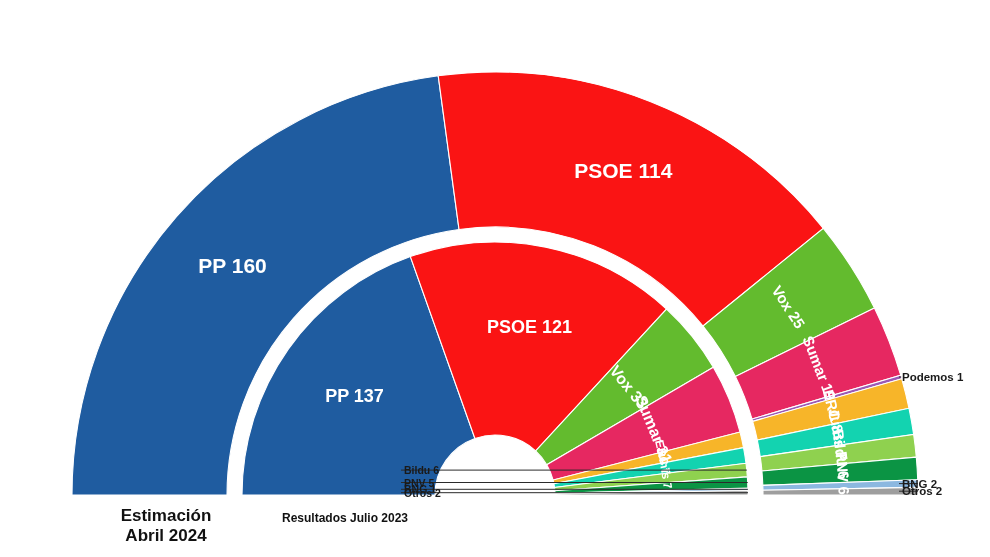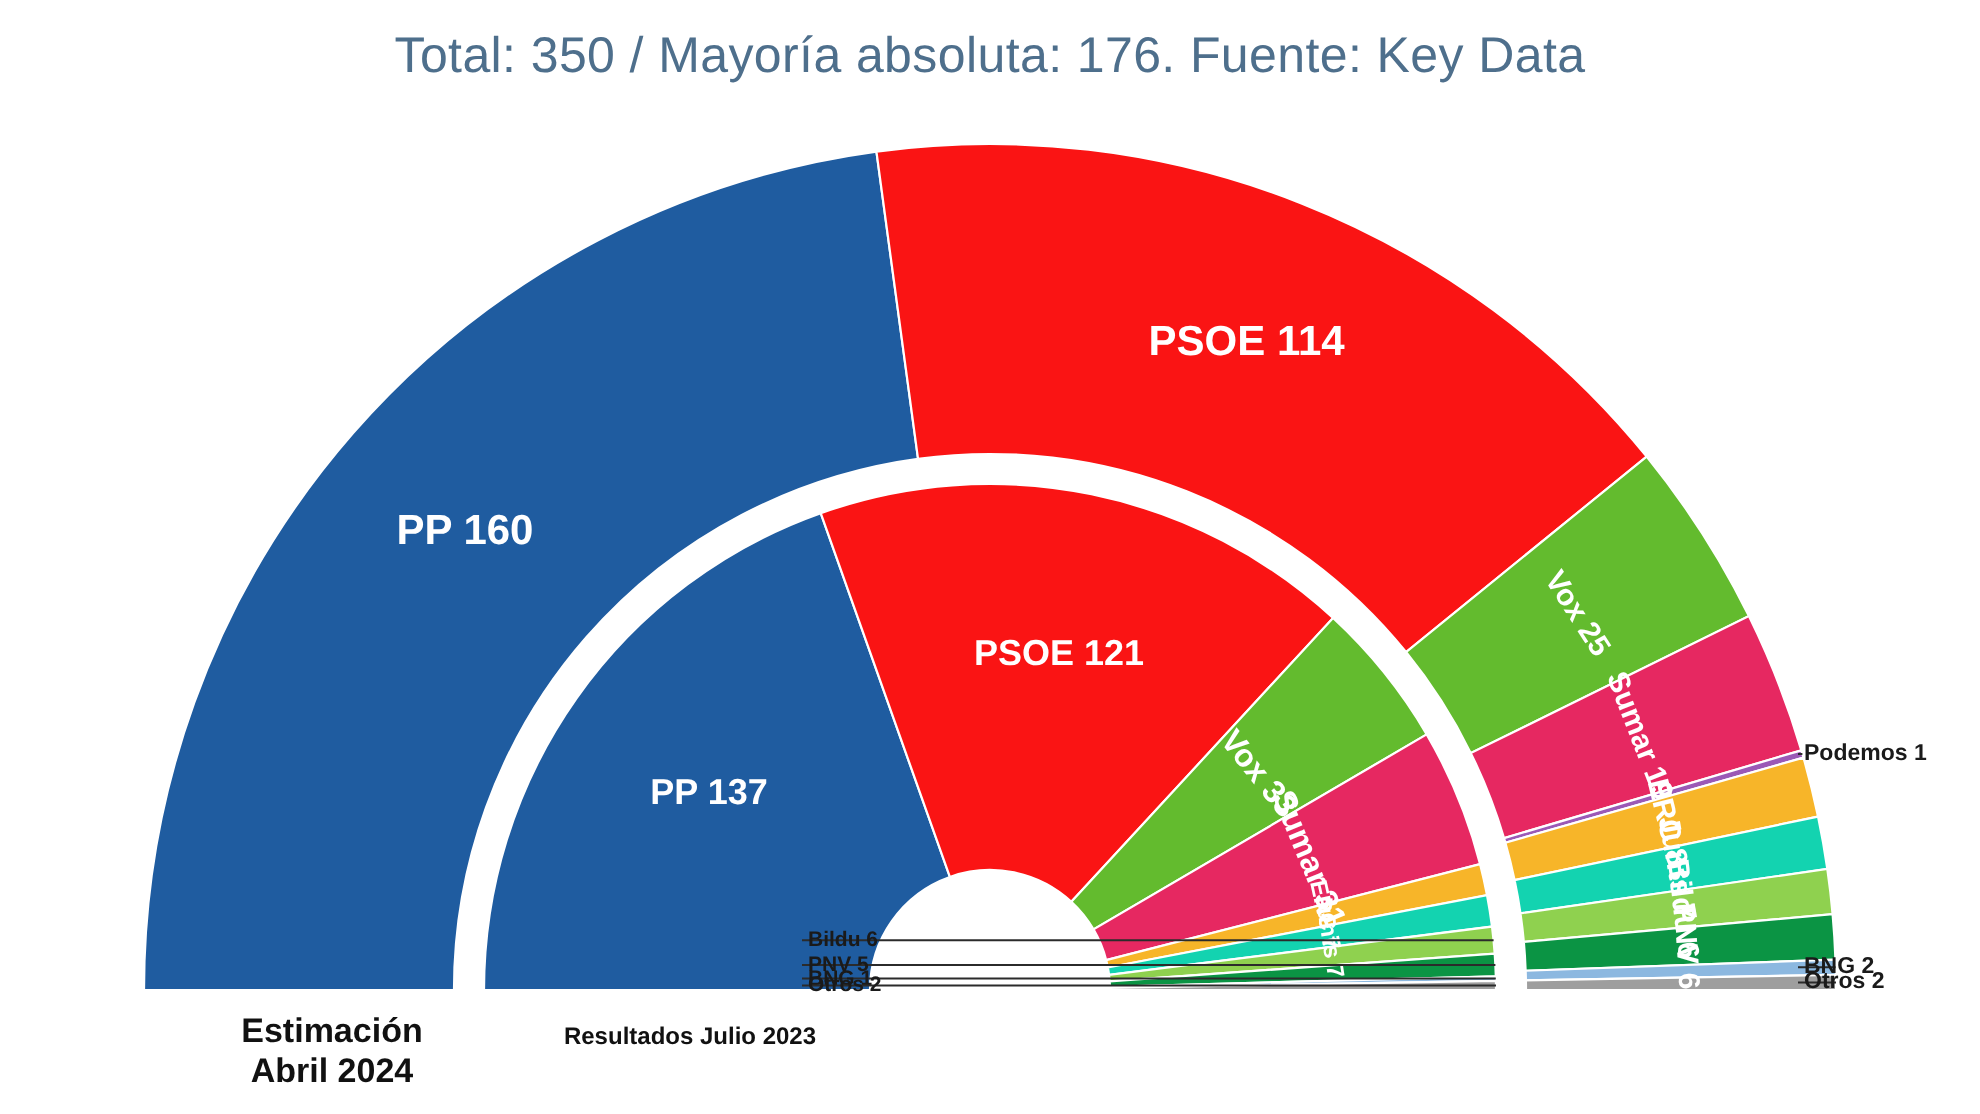--- a/index.html
+++ b/index.html
@@ -61,21 +61,20 @@
   .leader-line {
     stroke: #2b2b2b;
     stroke-width: 1;
   }
 </style>
 </head>
 <body>
 
 <div id="chart-root">
 
-  <div class="chart-title">Total: 350 / Mayoría absoluta: 176. Fuente: Key Data</div>
 
   <svg class="hemicycle" id="hemicycle-svg" viewBox="0 0 990 557" xmlns="http://www.w3.org/2000/svg">
     <g id="outer-ring-group">
         <path d="M 72 494.99999999999994 A 423 423 0 0 1 438.2193285591318 75.82825077216359 L 459.0254847608684 229.42546384619345 A 268 268 0 0 0 227 494.99999999999994 Z" fill="#1f5ca0" stroke="#ffffff" stroke-width="1.1"></path>
         <path d="M 438.2193285591318 75.82825077216359 A 423 423 0 0 1 823.3341359452972 228.305989619086 L 703.0225731284626 326.0307451960167 A 268 268 0 0 0 459.0254847608684 229.42546384619345 Z" fill="#fa1414" stroke="#ffffff" stroke-width="1.1"></path>
         <path d="M 823.3341359452972 228.305989619086 A 423 423 0 0 1 874.4471139256877 308.0537838482252 L 735.4062092957076 376.55653444757525 A 268 268 0 0 0 703.0225731284626 326.0307451960167 Z" fill="#63bb2e" stroke="#ffffff" stroke-width="1.1"></path>
         <path d="M 874.4471139256877 308.0537838482252 A 423 423 0 0 1 900.6704977603624 375.16491646074695 L 752.0205517725228 419.0761172848231 A 268 268 0 0 0 735.4062092957076 376.55653444757525 Z" fill="#e62861" stroke="#ffffff" stroke-width="1.1"></path>
         <path d="M 900.6704977603624 375.16491646074695 A 423 423 0 0 1 901.729778550255 378.81098485458904 L 752.6916800271119 421.3861558889595 A 268 268 0 0 0 752.0205517725228 419.0761172848231 Z" fill="#9b59b6" stroke="#ffffff" stroke-width="1.1"></path>
         <path d="M 901.729778550255 378.81098485458904 A 423 423 0 0 1 909.0177184879599 408.29170294588664 L 757.3090982382346 440.0642467836823 A 268 268 0 0 0 752.6916800271119 421.3861558889595 Z" fill="#f7b529" stroke="#ffffff" stroke-width="1.1"></path>
         <path d="M 909.0177184879599 408.29170294588664 A 423 423 0 0 1 913.6452081134056 434.45918960169655 L 760.2409356368621 456.64317449942 A 268 268 0 0 0 757.3090982382346 440.0642467836823 Z" fill="#13d3b0" stroke="#ffffff" stroke-width="1.1"></path>

